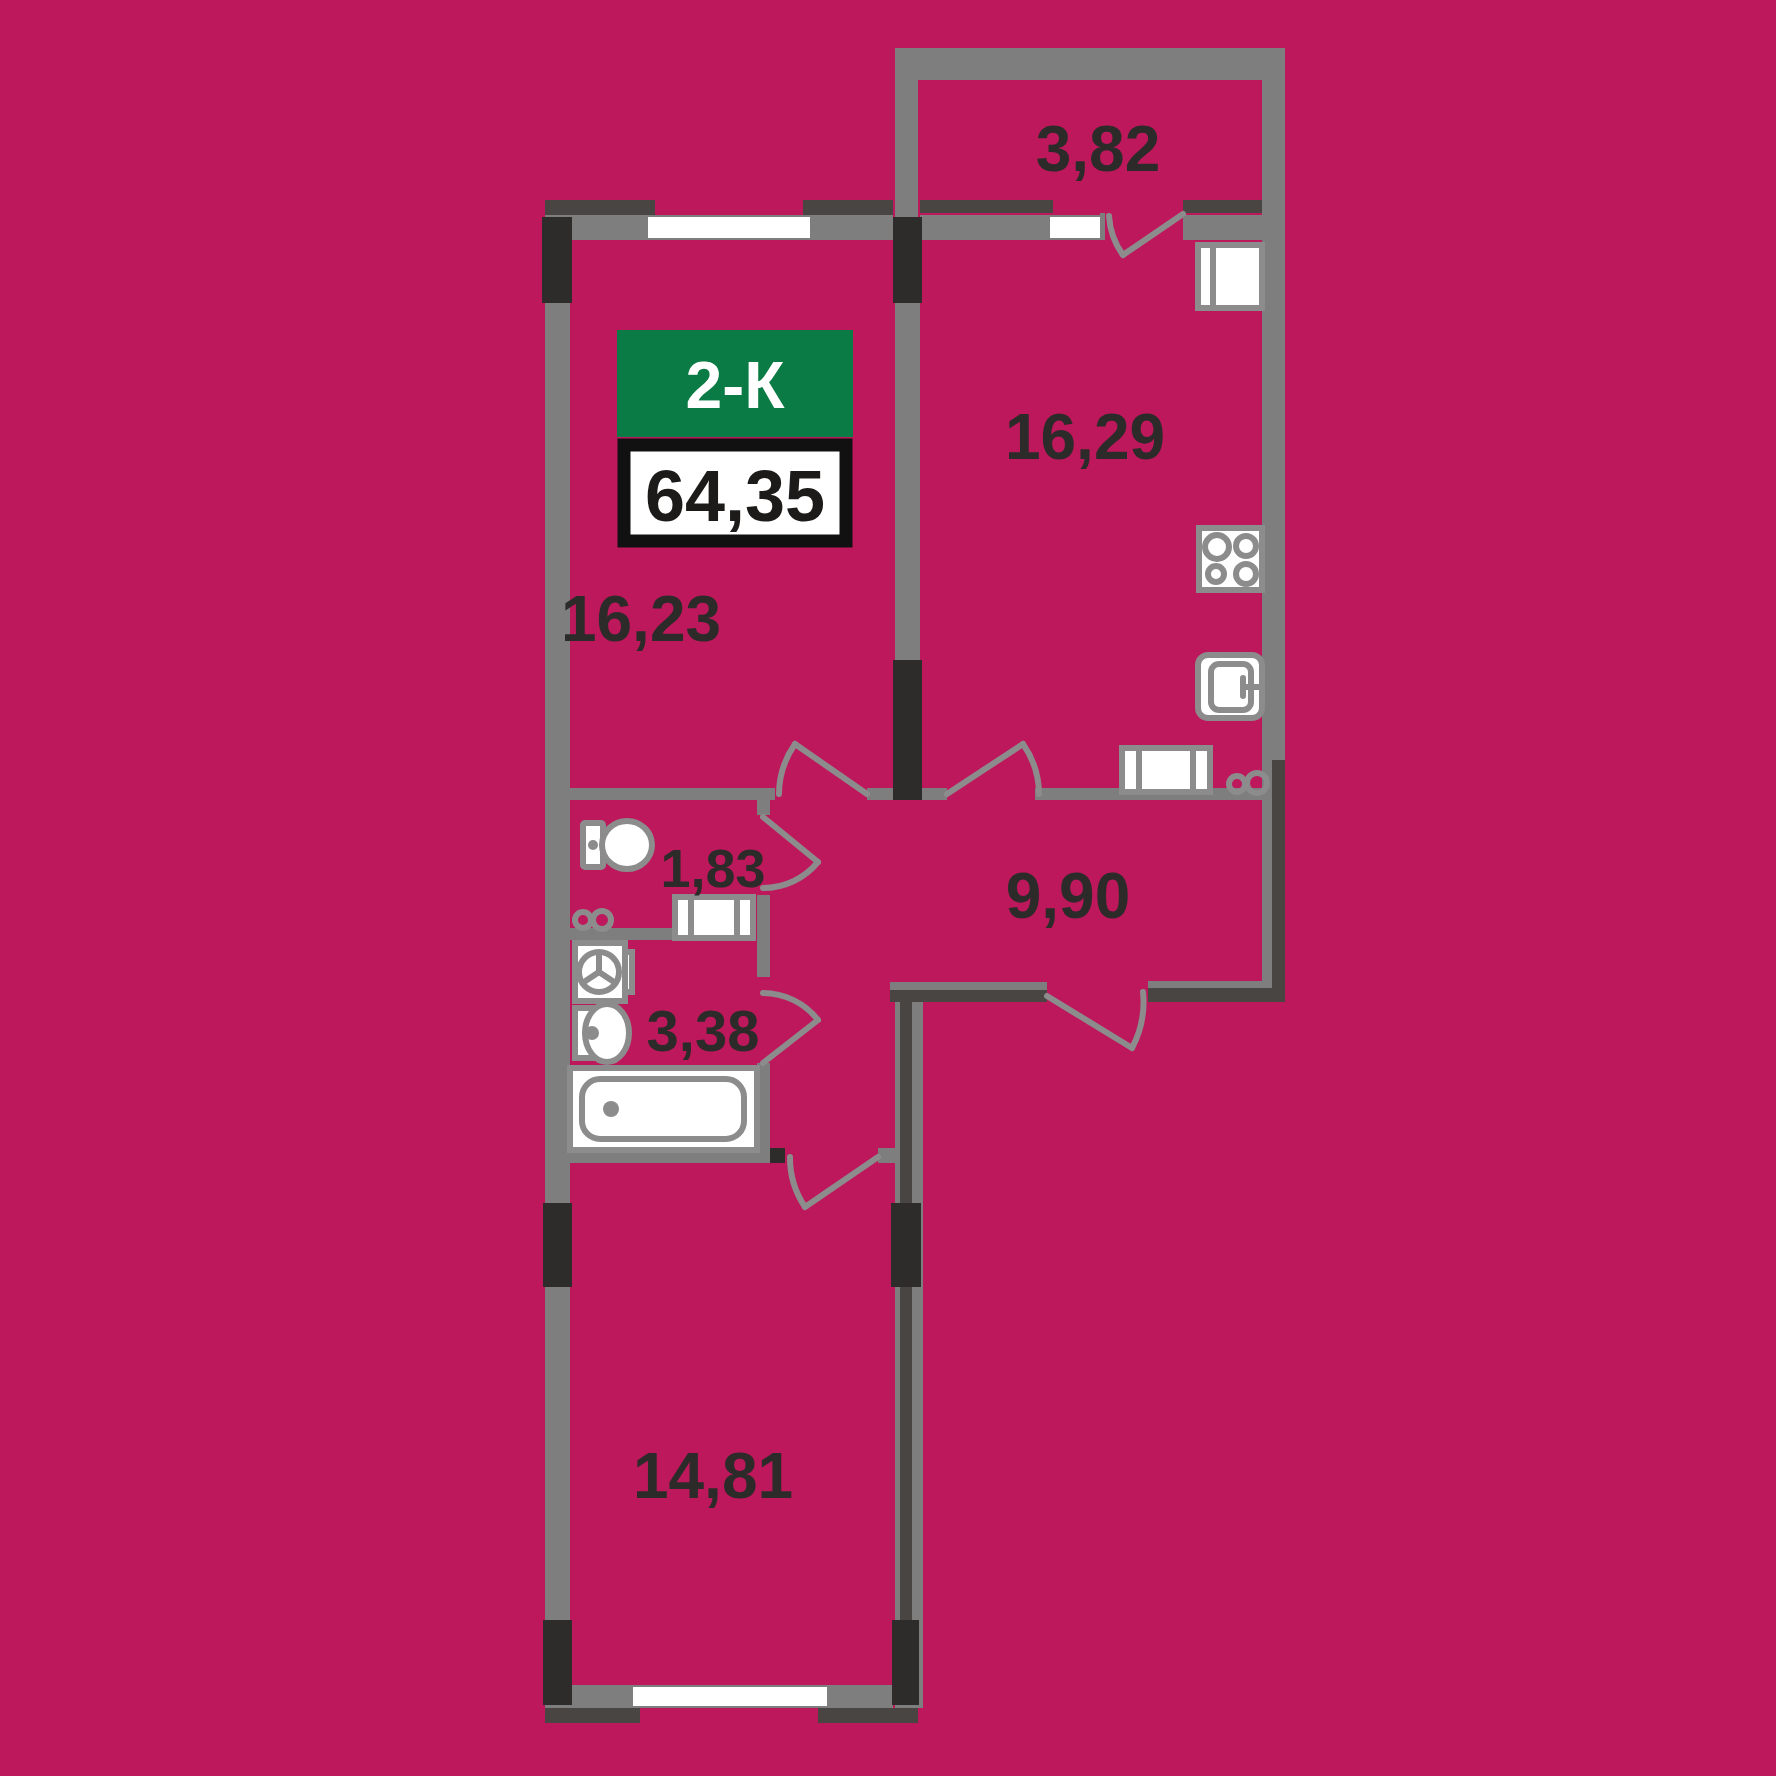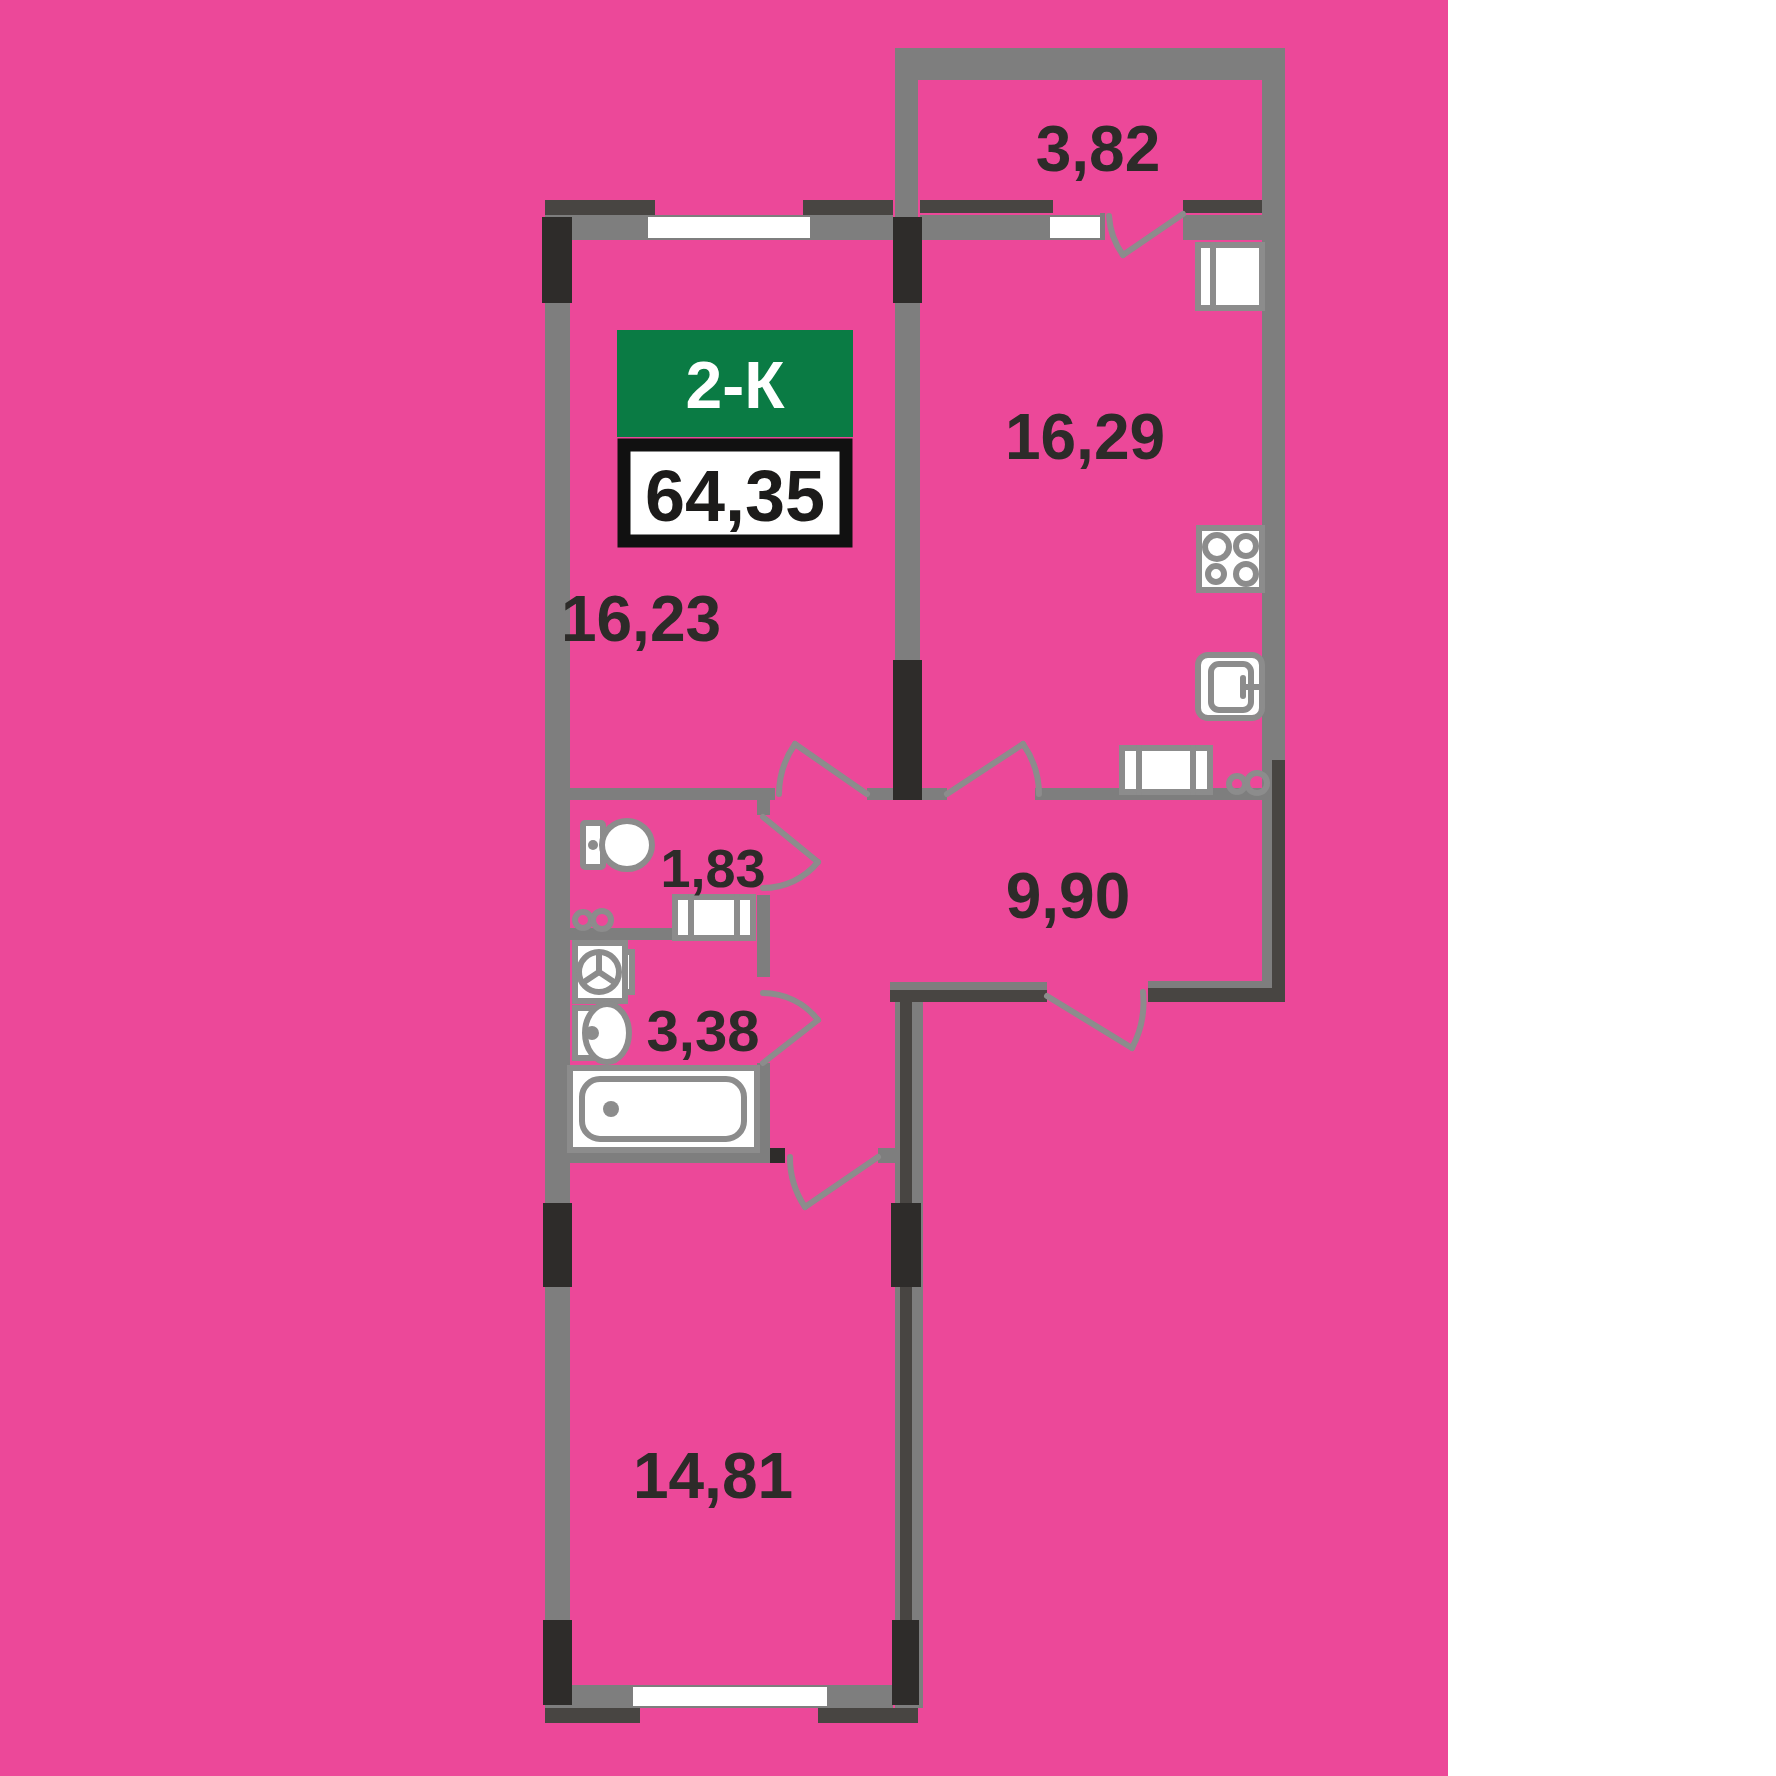--- a/index.html
+++ b/index.html
@@ -1,19 +1,19 @@
 <!DOCTYPE html>
 <html style="--wall-gray: #7e7e7e; --wall-dark: #484542; --pillar-black: #2e2c2a; --accent-green: #0a7b44; --badge-border: #111111; --text-dark: #2d2b29; --fixture-gray: #8c8c8c;"><head>
 <meta charset="utf-8">
 <style>
   html,body{margin:0;padding:0;background:#ffffff;}
   .stage{
     position:relative;
-    width:1448px;height:1776px;
-    background:#ec4899;
+    width:1776px;height:1776px;
+    background:#be185d;
     font-family:"Liberation Sans",sans-serif;
     overflow:hidden;
   }
   .stage svg{position:absolute;inset:0;}
   
   .w   {fill:var(--wall-gray,#7e7e7e);}
   .d   {fill:var(--wall-dark,#484542);}
   .p   {fill:var(--pillar-black,#2e2c2a);}
   .win {fill:#ffffff;}
   .door{stroke:var(--fixture-gray,#8c8c8c);stroke-width:6;fill:none;stroke-linecap:round;}

